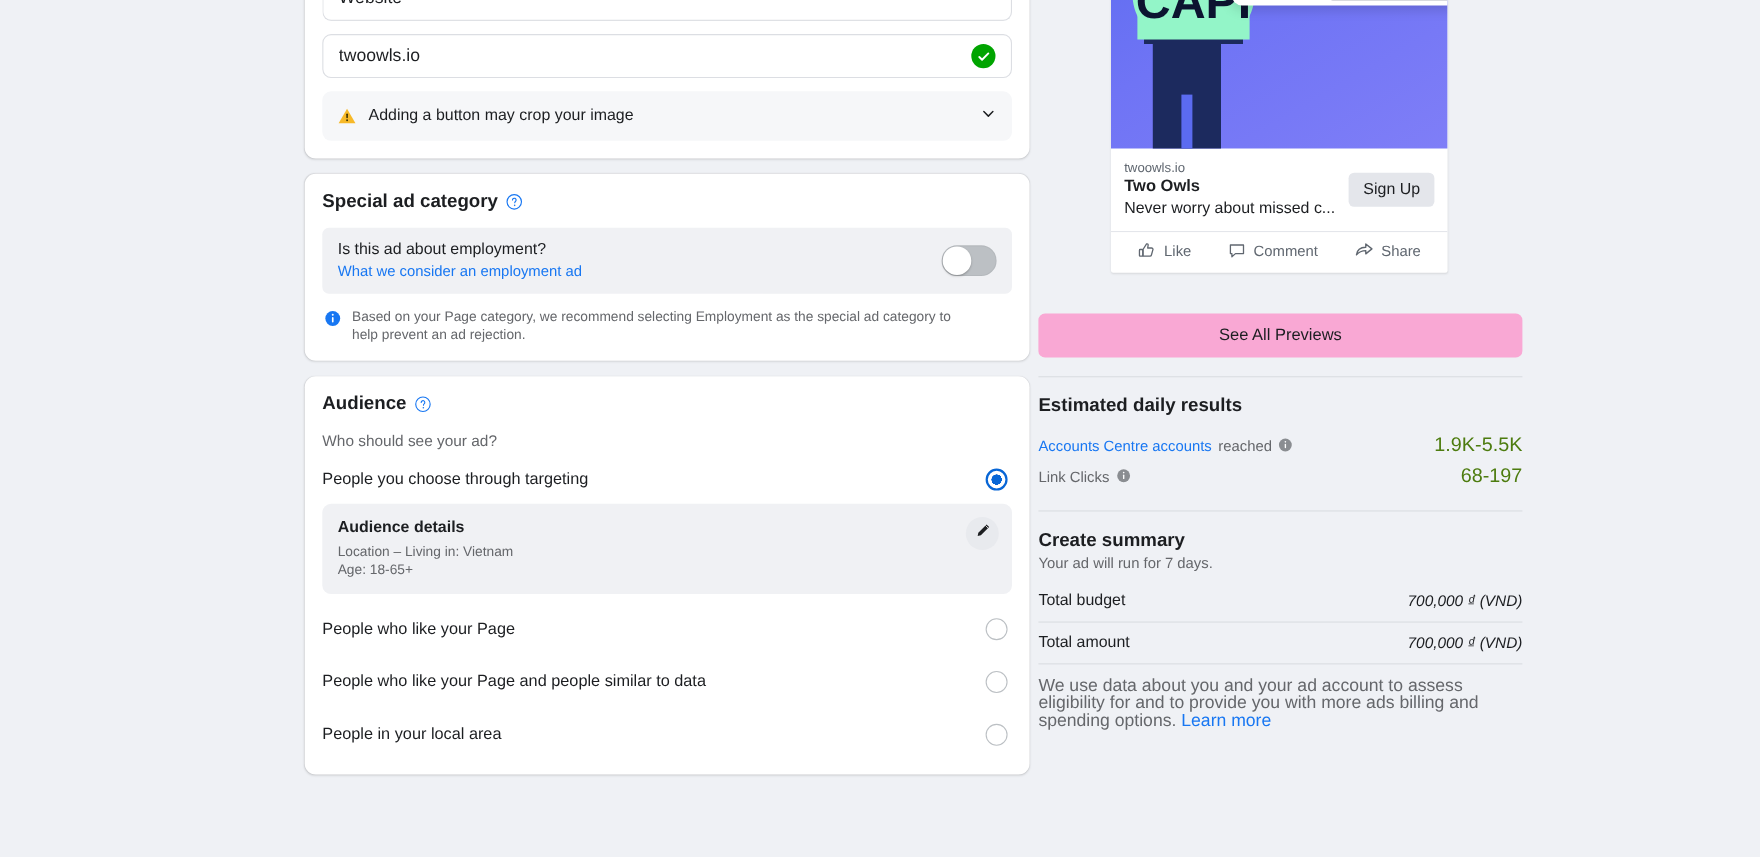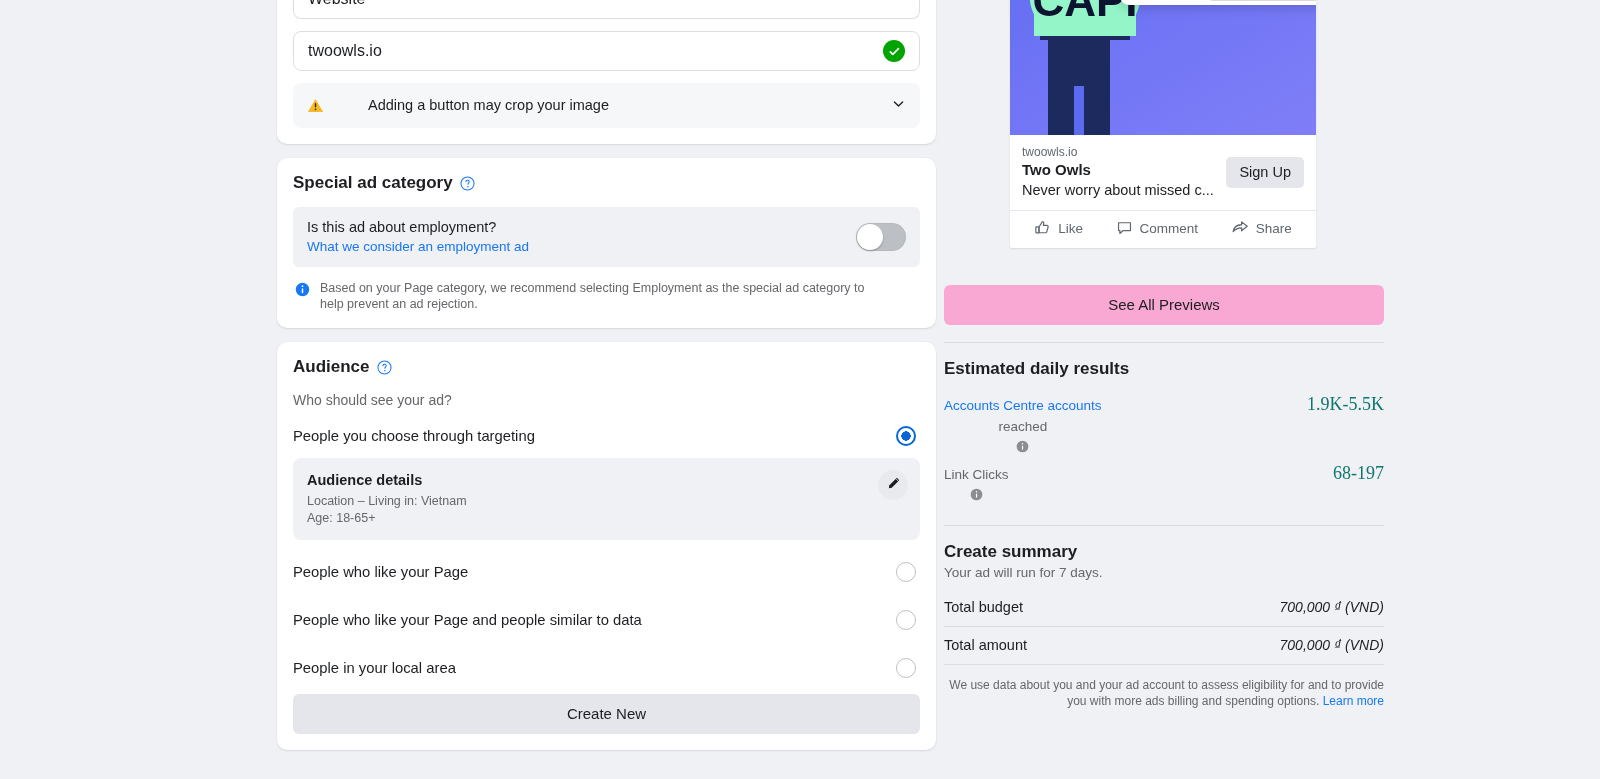--- a/index.html
+++ b/index.html
@@ -49,21 +49,20 @@
   }
   .check-badge svg { display:block; }
 
   .notice {
     margin-top: 12px;
     background: #f6f7f9;
     border-radius: 8px;
     padding: 13px 14px 13px 14px;
     display: flex; align-items: center;
     position: relative;
-    gap: 33px;
   }
   .notice .warn-ico { margin-right: 11px; flex: 0 0 auto; display:flex; }
   .notice-text { font-size: 14.5px; color: #1c1e21; line-height: 19px; }
   .chevron { position: absolute; right: 14px; top: 50%; transform: translateY(-50%); }
 
   
   .sec-title {
     font-size: 17px; font-weight: bold; color: #1c1e21;
     display: flex; align-items: center; gap: 7px;
     line-height: 22px;
@@ -204,30 +203,30 @@
   .results {
     position: absolute; left: 0; top: 342px; width: 440px;
   }
   .hr { height: 1px; background: #dadde1; width: 100%; }
   .blk-title { font-size: 17px; font-weight: bold; color: #1c1e21; line-height: 23px; }
   .blk-sub { font-size: 13.5px; color: #65676b; line-height: 19px; }
   .kv {
     display: flex; align-items: baseline; justify-content: space-between;
     padding: 4px 0 3px 0;
   }
-  .kv-key { font-size: 13.5px; color: #65676b; display: flex; align-items: center; gap: 6px; flex-direction: column; }
+  .kv-key { font-size: 13.5px; color: #65676b; display: flex; align-items: center; gap: 6px; }
   .kv-key .lnk { color: #1877f2; cursor: pointer; }
-  .kv-val { font-size: 18px; color: #0f766e; font-family: Liberation Serif, serif; }
+  .kv-val { font-size: 18px; color: #4d7c0f; }
   .pay-row {
     display: flex; align-items: center; justify-content: space-between;
     padding: 10px 0 11px 0;
   }
   .pay-key { font-size: 14.5px; color: #1c1e21; }
   .pay-val { font-size: 14px; color: #1c1e21; font-style: italic; }
-  .legal { font-size: 12px; color: #65676b; line-height: 16px; padding-top: 12px; text-align: right; }
+  .legal { font-size: 16px; color: #65676b; line-height: 16px; padding-top: 12px; }
   .legal a { color: #1877f2; text-decoration: none; cursor: pointer; }
 </style>
 </head>
 <body>
 
 <div id="root">
 
   <div class="left-col">
 
     <div class="card">
@@ -335,21 +334,20 @@
         </div>
         <div class="radio-row" style="padding-top:14px;padding-bottom:14px">
           <span class="radio-label">People who like your Page and people similar to data</span>
           <span class="radio"></span>
         </div>
         <div class="radio-row" style="padding-top:14px;padding-bottom:10px">
           <span class="radio-label">People in your local area</span>
           <span class="radio"></span>
         </div>
 
-        <button class="create-new">Create New</button>
       </div>
     </div>
 
   </div>
 
   <div class="right-col">
 
     <div class="preview-card">
       <div class="preview-img">
 

